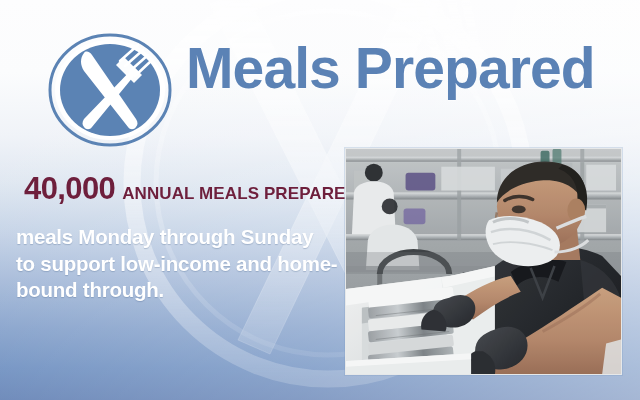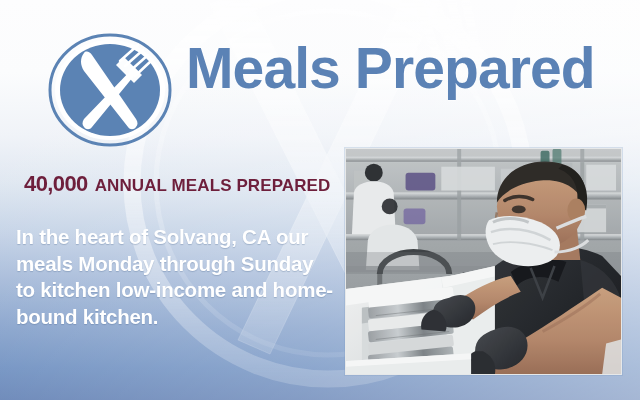--- a/index.html
+++ b/index.html
@@ -65,21 +65,21 @@
     text-shadow:0 1px 0 rgba(255,255,255,.55);
   }
 
   
   #stat-line {
     position:absolute;
     left:24px; top:171px;
     white-space:nowrap;
   }
   #stat-number {
-    font-size:22px;
+    font-size:31px;
     font-weight:bold;
     color:#6e1f3c;
     letter-spacing:-0.6px;
     vertical-align:baseline;
   }
   #stat-label {
     font-size:17px;
     font-weight:bold;
     color:#6e1f3c;
     letter-spacing:0.1px;
@@ -172,24 +172,23 @@
     </svg>
 
     <div id="title">Meals Prepared</div>
   </div>
 
   <div id="stat-line">
     <span id="stat-number">40,000</span><span id="stat-label">ANNUAL MEALS PREPARED</span>
   </div>
 
   <div id="body-copy">
-    <span class="ln">In the heart of Solvang, CA our</span>
     <span class="ln">meals Monday through Sunday</span>
-    <span class="ln">to kitchen low-income and home-</span>
-    <span class="ln">bound kitchen.</span>
+    <span class="ln">to support low-income and home-</span>
+    <span class="ln">bound through.</span>
   </div>
 
   <div id="photo-frame">
     <svg id="photo-svg" viewBox="0 0 277 227" preserveAspectRatio="xMidYMid slice" xmlns="http://www.w3.org/2000/svg" aria-hidden="true">
       <defs>
         <linearGradient id="bgKitchen" x1="0" y1="0" x2="0" y2="1">
           <stop offset="0%" stop-color="#c9ccce"></stop>
           <stop offset="40%" stop-color="#a7abae"></stop>
           <stop offset="100%" stop-color="#8d9194"></stop>
         </linearGradient>

